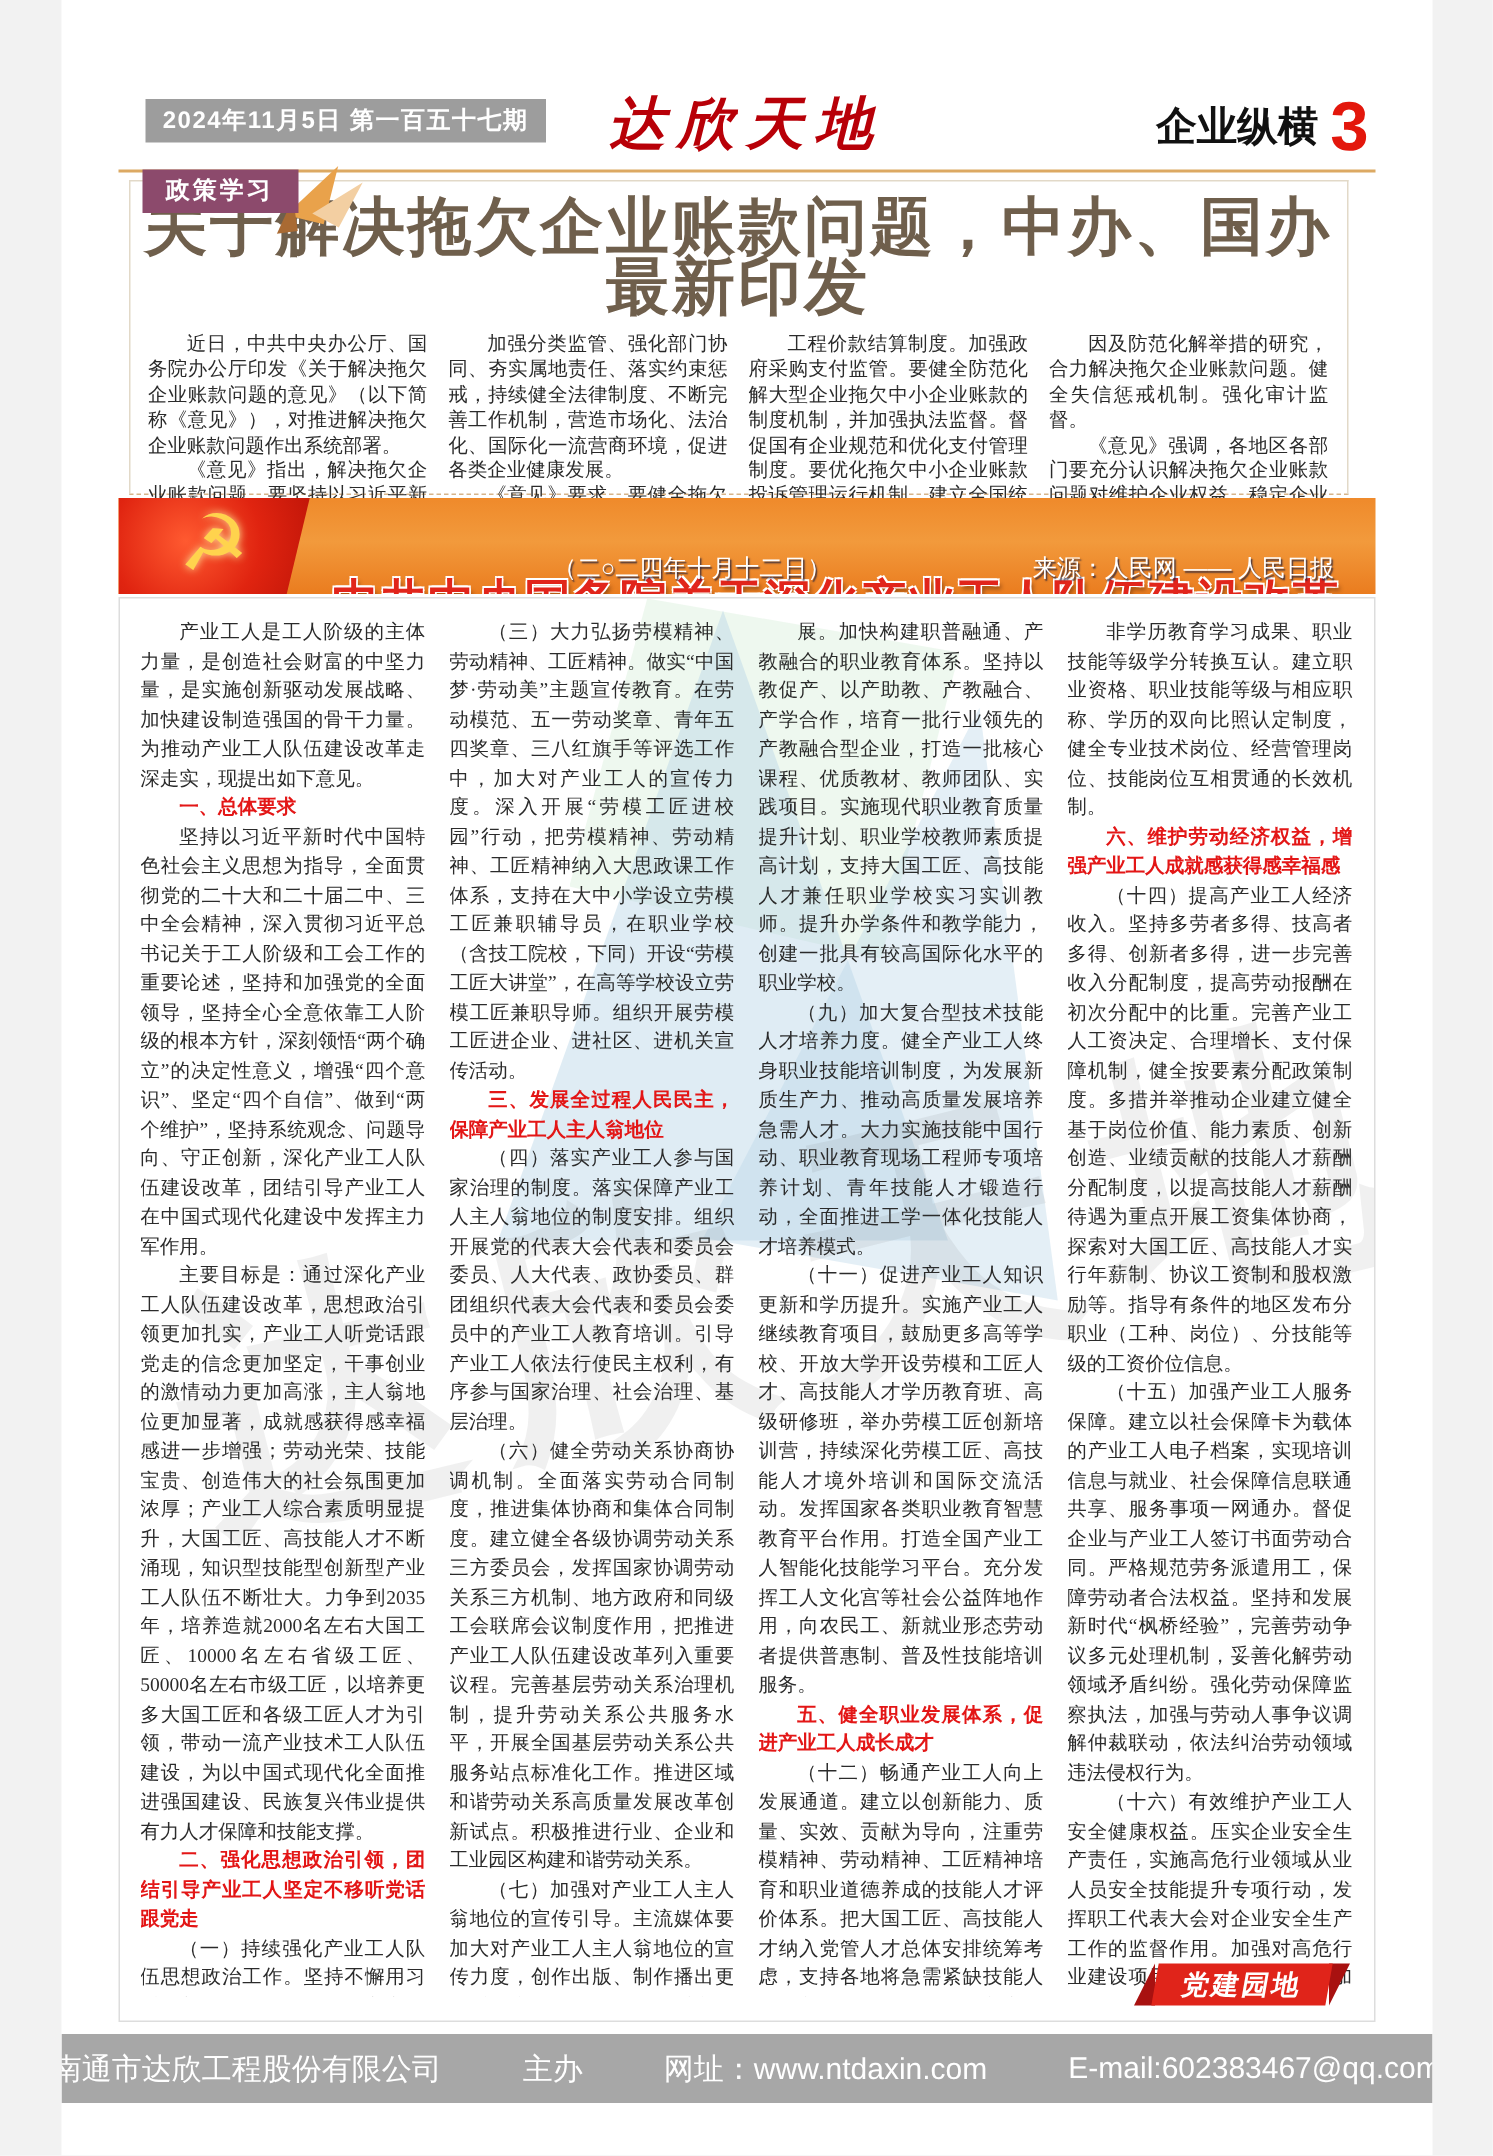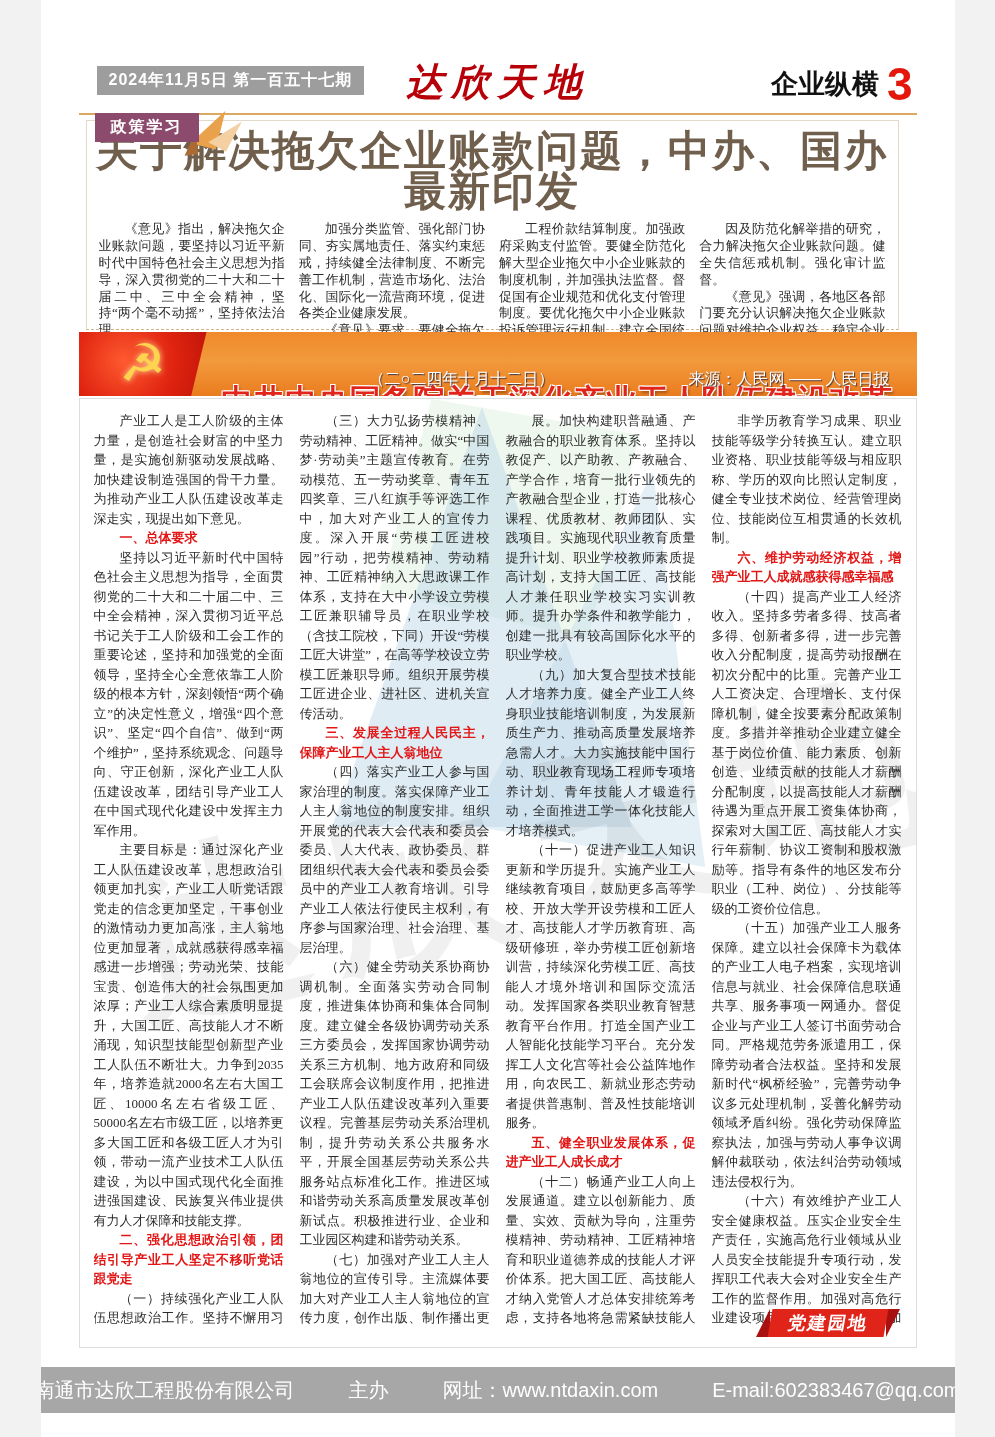--- a/index.html
+++ b/index.html
@@ -73,21 +73,21 @@
   
   .pb-badge{position:absolute;right:16px;bottom:10px;z-index:2;display:flex;align-items:center;height:28px;}
   .pb-tri-l{width:0;height:0;border-left:14px solid transparent;border-bottom:28px solid #a81110;}
   .pb-core{background:#e0241a;color:#fff;font-family:"Liberation Sans",sans-serif;font-weight:bold;
            font-size:18px;letter-spacing:2px;padding:2px 18px;line-height:24px;transform:skewX(-10deg);}
   .pb-tri-r{width:0;height:0;border-right:14px solid transparent;border-top:28px solid #a81110;}
 
   
   .footer{position:absolute;left:0;right:0;top:1356px;height:46px;background:#a7a7a7;color:#fff;
           font-family:"Liberation Sans","DejaVu Sans",sans-serif;font-size:20px;
-          display:flex;align-items:center;justify-content:center;gap:54px;margin-top:11px;}
+          display:flex;align-items:center;justify-content:center;gap:54px;}
   .footer span{white-space:nowrap;}
 </style>
 </head>
 <body>
 
 <div class="page">
 
   <div class="hdr">
     <div class="date-box">2024年11月5日 第一百五十七期</div>
     <div class="masthead">达欣天地</div>
@@ -99,20 +99,21 @@
   <div class="hdr-rule"></div>
 
   <div class="toparticle">
     <div class="tag-badge">政策学习</div>
     <div class="ori1"></div>
     <div class="ori2"></div>
     <div class="ori3"></div>
     <div class="top-title">关于解决拖欠企业账款问题，中办、国办最新印发</div>
     <div class="top-cols">
       <div class="tcol">
+          <p class="p">近日，中共中央办公厅、国务院办公厅印发《关于解决拖欠企业账款问题的意见》（以下简称《意见》），对推进解决拖欠企业账款问题作出系统部署。</p>
           <p class="p">《意见》指出，解决拖欠企业账款问题，要坚持以习近平新时代中国特色社会主义思想为指导，深入贯彻党的二十大和二十届二中、三中全会精神，坚持“两个毫不动摇”，坚持依法治理、</p>
         </div>
       <div class="tcol">
           <p class="p">加强分类监管、强化部门协同、夯实属地责任、落实约束惩戒，持续健全法律制度、不断完善工作机制，营造市场化、法治化、国际化一流营商环境，促进各类企业健康发展。</p>
           <p class="p">《意见》要求，要健全拖欠企业账款清偿的法律法规体系和司法机制。要加强政府投资项目和项目资金监管。定期检查资金到位情况、跟踪资金拨付情况。完善</p>
         </div>
       <div class="tcol">
           <p class="p">工程价款结算制度。加强政府采购支付监管。要健全防范化解大型企业拖欠中小企业账款的制度机制，并加强执法监督。督促国有企业规范和优化支付管理制度。要优化拖欠中小企业账款投诉管理运行机制，建立全国统一的违约拖欠中小企业款项登记（投诉）平台。健全投诉督办约束机制。要强化组织保障和监督，强化部门协同，加强对重点领域、重点行业拖欠成</p>
         </div>
       <div class="tcol">

